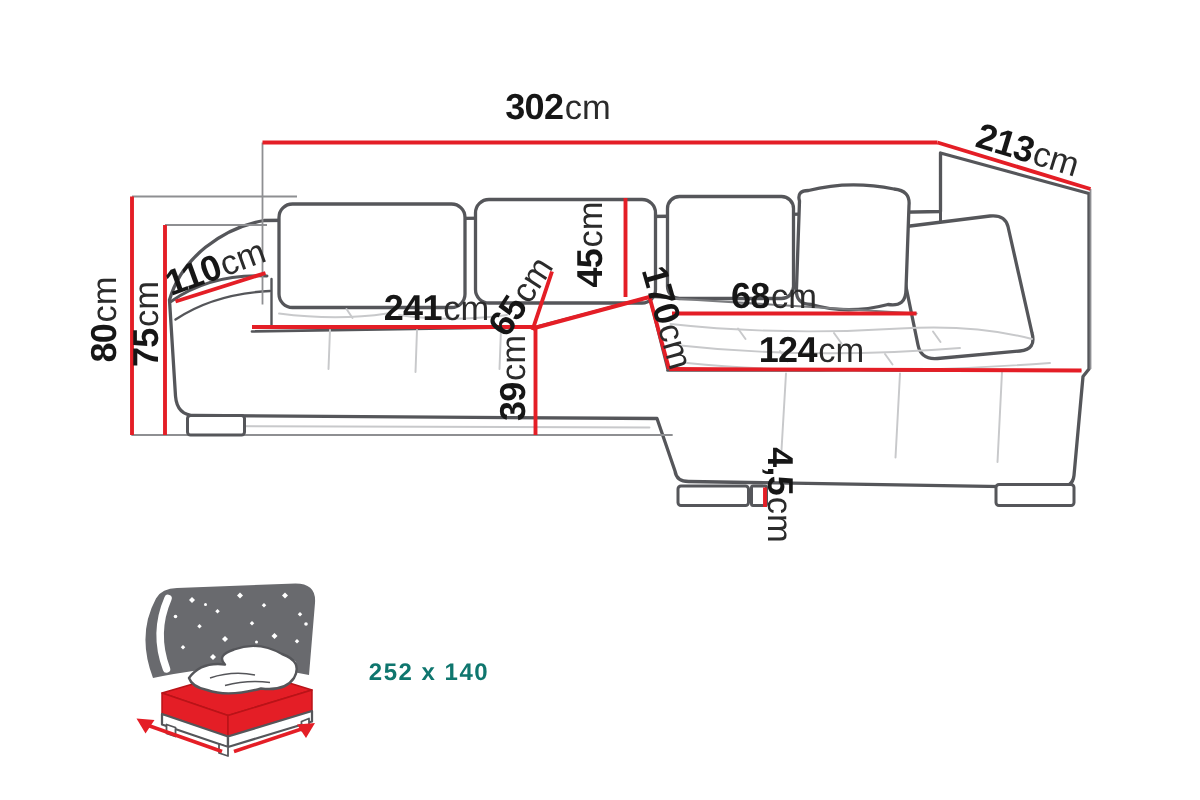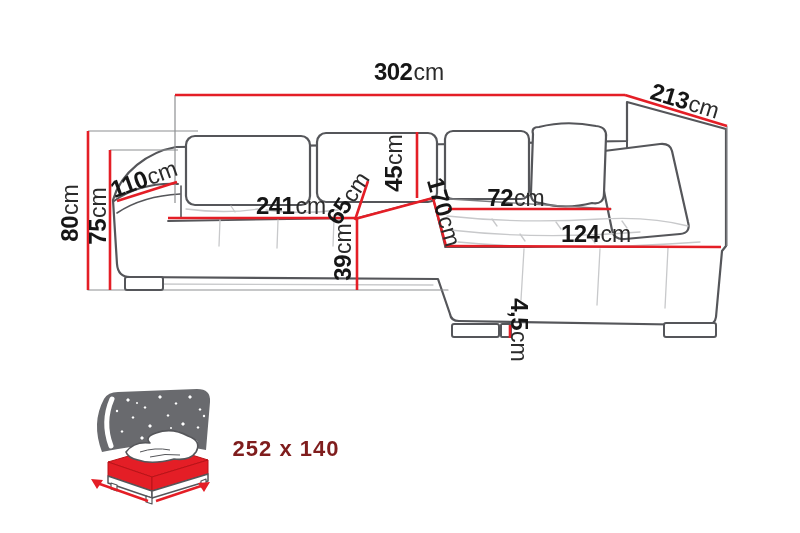--- a/index.html
+++ b/index.html
@@ -4,21 +4,21 @@
 <style>
   html,body{margin:0;padding:0;background:#fff;}
   #stage{position:relative;width:800px;height:533px;background:#fff;overflow:hidden;
          font-family:"Liberation Sans",sans-serif;}
   #stage svg{position:absolute;left:0;top:0;}
   .dim{position:absolute;white-space:nowrap;color:#161616;font-size:24px;line-height:1;
        transform:translate(-50%,-50%) rotate(var(--r,0deg));}
   .dim .v{font-weight:700;letter-spacing:-0.5px;}
   .dim .u{font-weight:400;font-size:23px;color:#2b2b2b;margin-left:1px;}
   .sleep{position:absolute;transform:translate(-50%,-50%);
-         font-weight:700;font-size:22px;color:#7f1d1d;letter-spacing:1px;white-space:nowrap;}
+         font-weight:700;font-size:16px;color:#0f766e;letter-spacing:1px;white-space:nowrap;}
 </style>
 </head>
 <body>
 
 <div id="stage">
 
 <svg width="800" height="533" viewBox="0 0 800 533">
 
   <g stroke-linejoin="round" stroke-linecap="round">
 
@@ -149,21 +149,21 @@
     <path d="M 355,219 L 433,198"></path>
     <path d="M 357,218 L 357,290"></path>
     <path d="M 417,132 L 417,198"></path>
     <path d="M 433,198 L 446,246"></path>
     <path d="M 448,209 L 611,209"></path>
     <path d="M 446,246 L 721,247"></path>
     <path d="M 510,325 L 510,338"></path>
   </g>
 </svg>
 
-<div class="dim" style="left:409px;top:72px;--r:0deg">
+<div class="dim" style="left:372px;top:72px;--r:0deg">
   <span class="v">302</span><span class="u">cm</span>
 </div>
 <div class="dim" style="left:685px;top:101px;--r:17deg">
   <span class="v">213</span><span class="u">cm</span>
 </div>
 <div class="dim" style="left:70px;top:213px;--r:-90deg">
   <span class="v">80</span><span class="u">cm</span>
 </div>
 <div class="dim" style="left:98px;top:216px;--r:-90deg">
   <span class="v">75</span><span class="u">cm</span>
@@ -180,23 +180,23 @@
 <div class="dim" style="left:394px;top:163px;--r:-90deg">
   <span class="v">45</span><span class="u">cm</span>
 </div>
 <div class="dim" style="left:343px;top:252px;--r:-90deg">
   <span class="v">39</span><span class="u">cm</span>
 </div>
 <div class="dim" style="left:444px;top:212px;--r:74deg">
   <span class="v">170</span><span class="u">cm</span>
 </div>
 <div class="dim" style="left:516px;top:198px;--r:0deg">
-  <span class="v">72</span><span class="u">cm</span>
-</div>
-<div class="dim" style="left:596px;top:234px;--r:0deg">
+  <span class="v">68</span><span class="u">cm</span>
+</div>
+<div class="dim" style="left:541px;top:234px;--r:0deg">
   <span class="v">124</span><span class="u">cm</span>
 </div>
 <div class="dim" style="left:519px;top:330px;--r:90deg">
   <span class="v">4,5</span><span class="u">cm</span>
 </div>
 
 <div class="sleep" style="left:286px;top:449px">252 x 140</div>
 
 </div>
 

